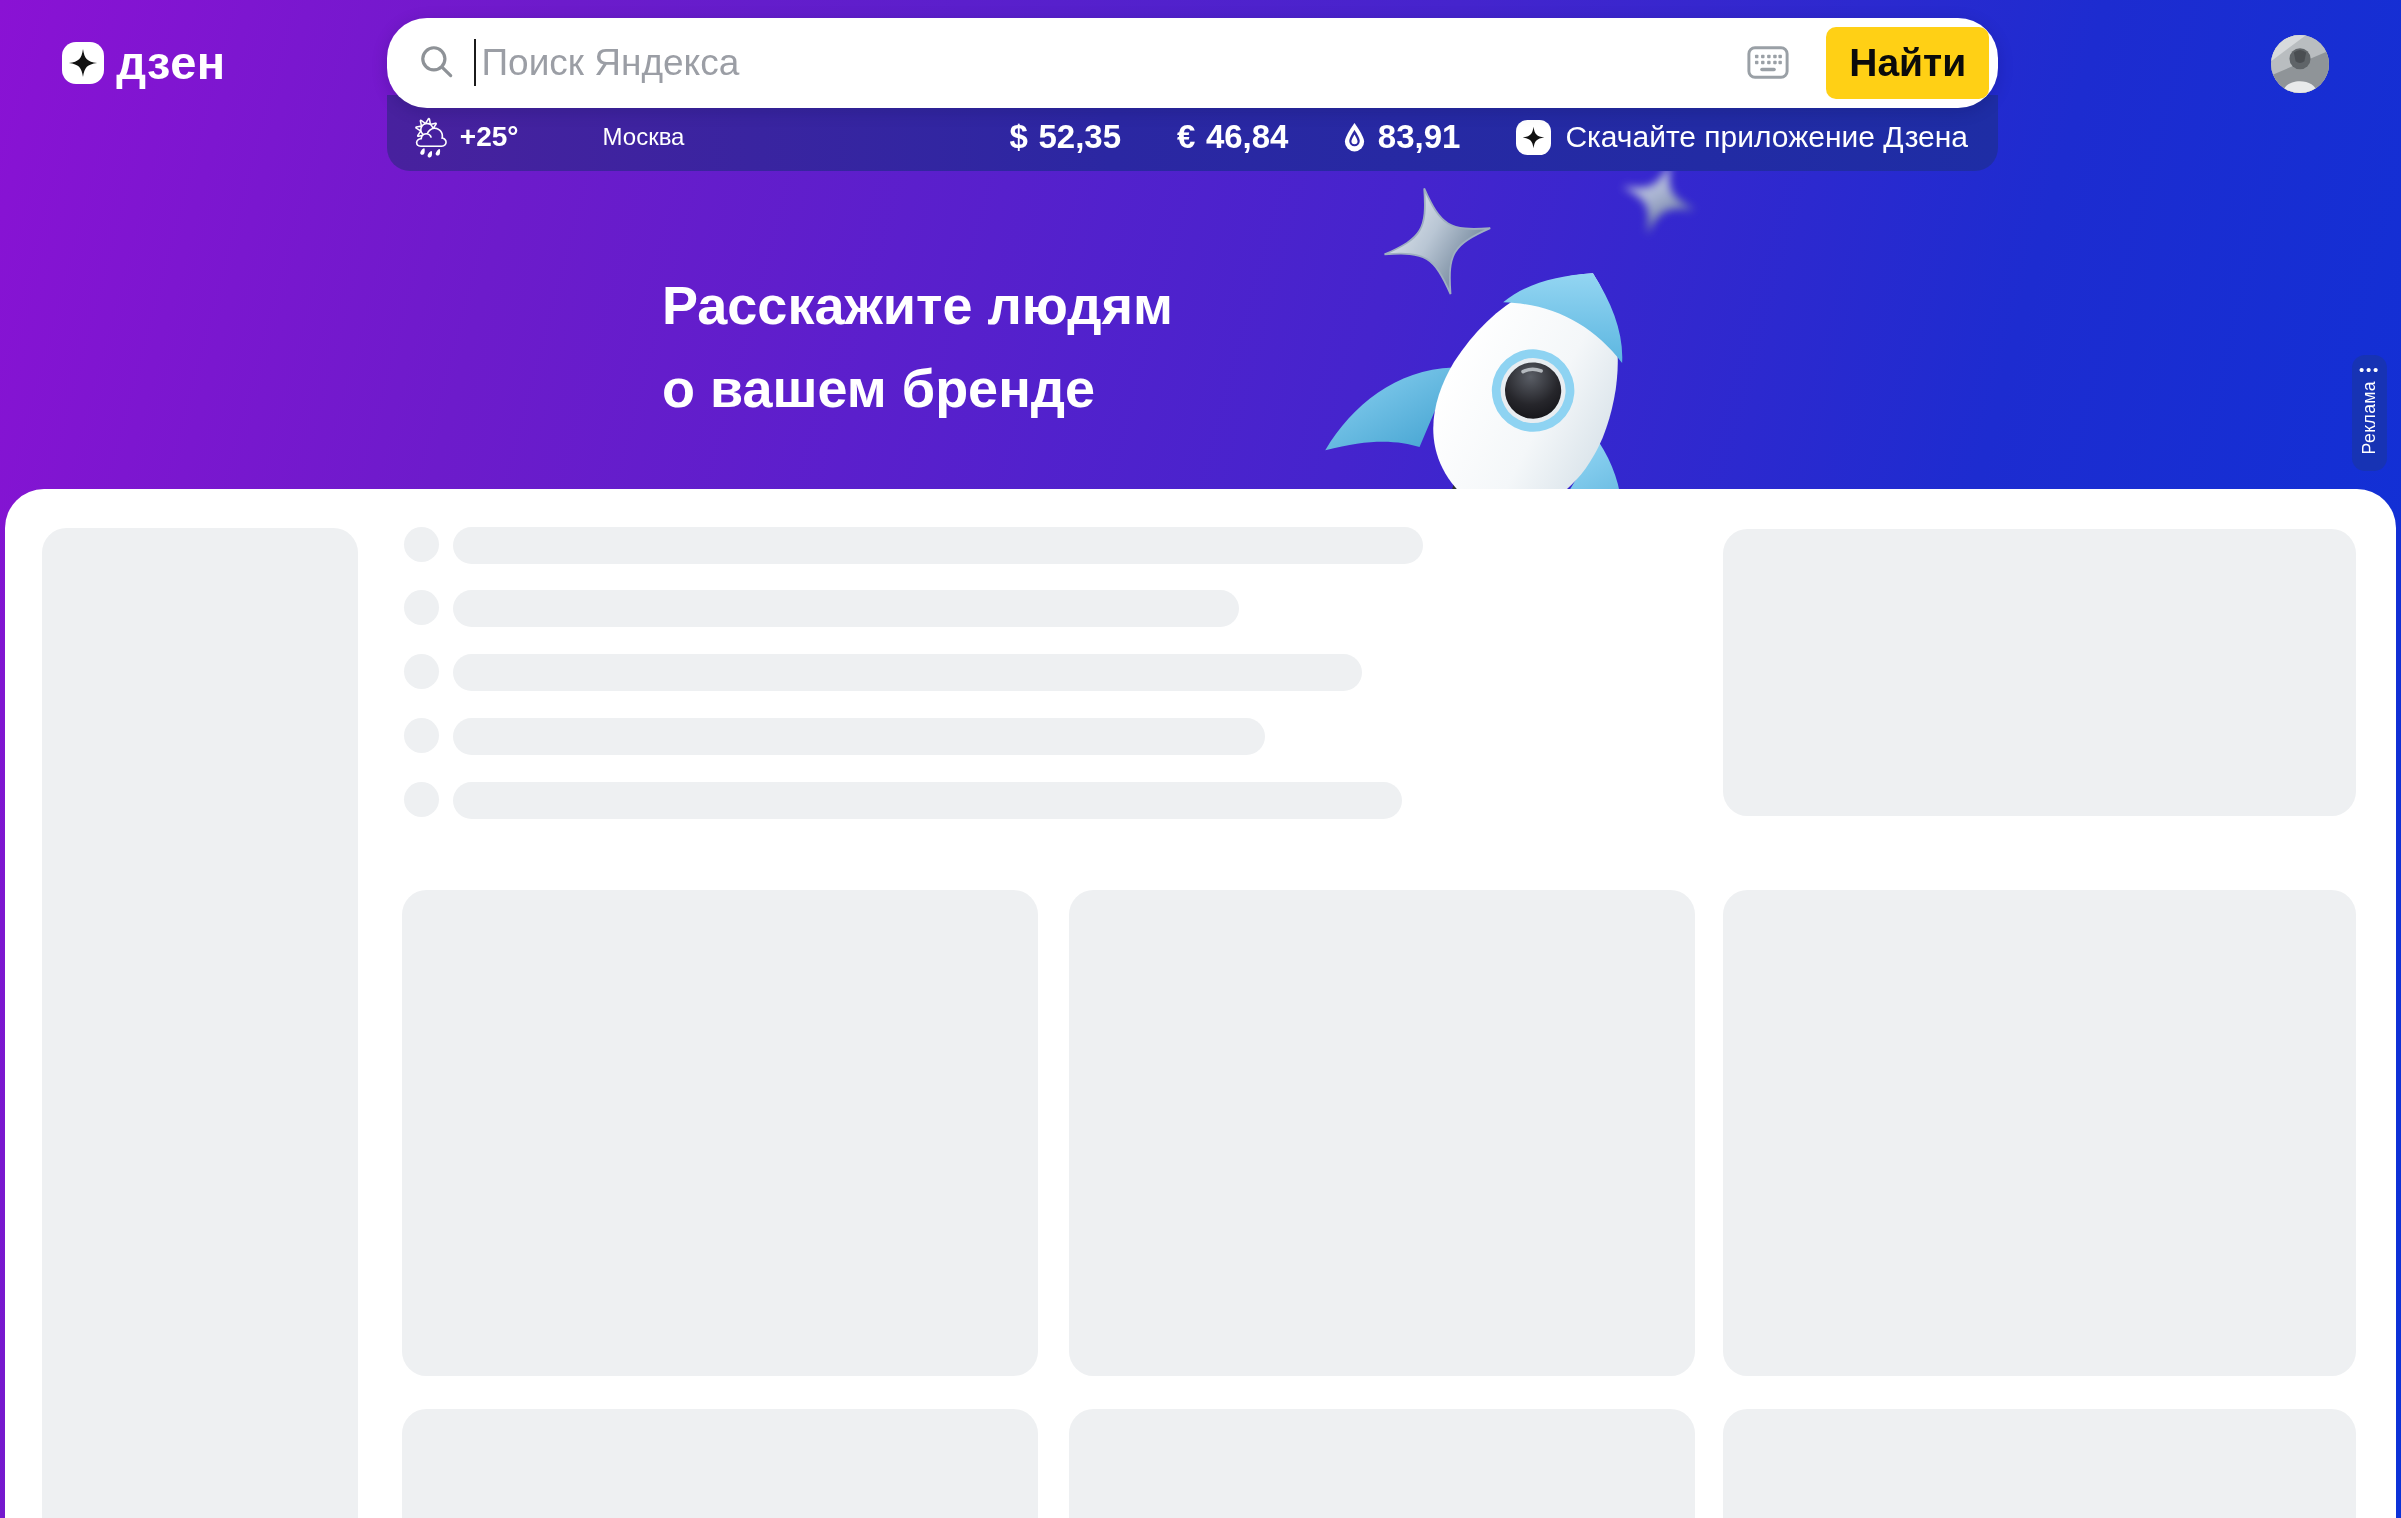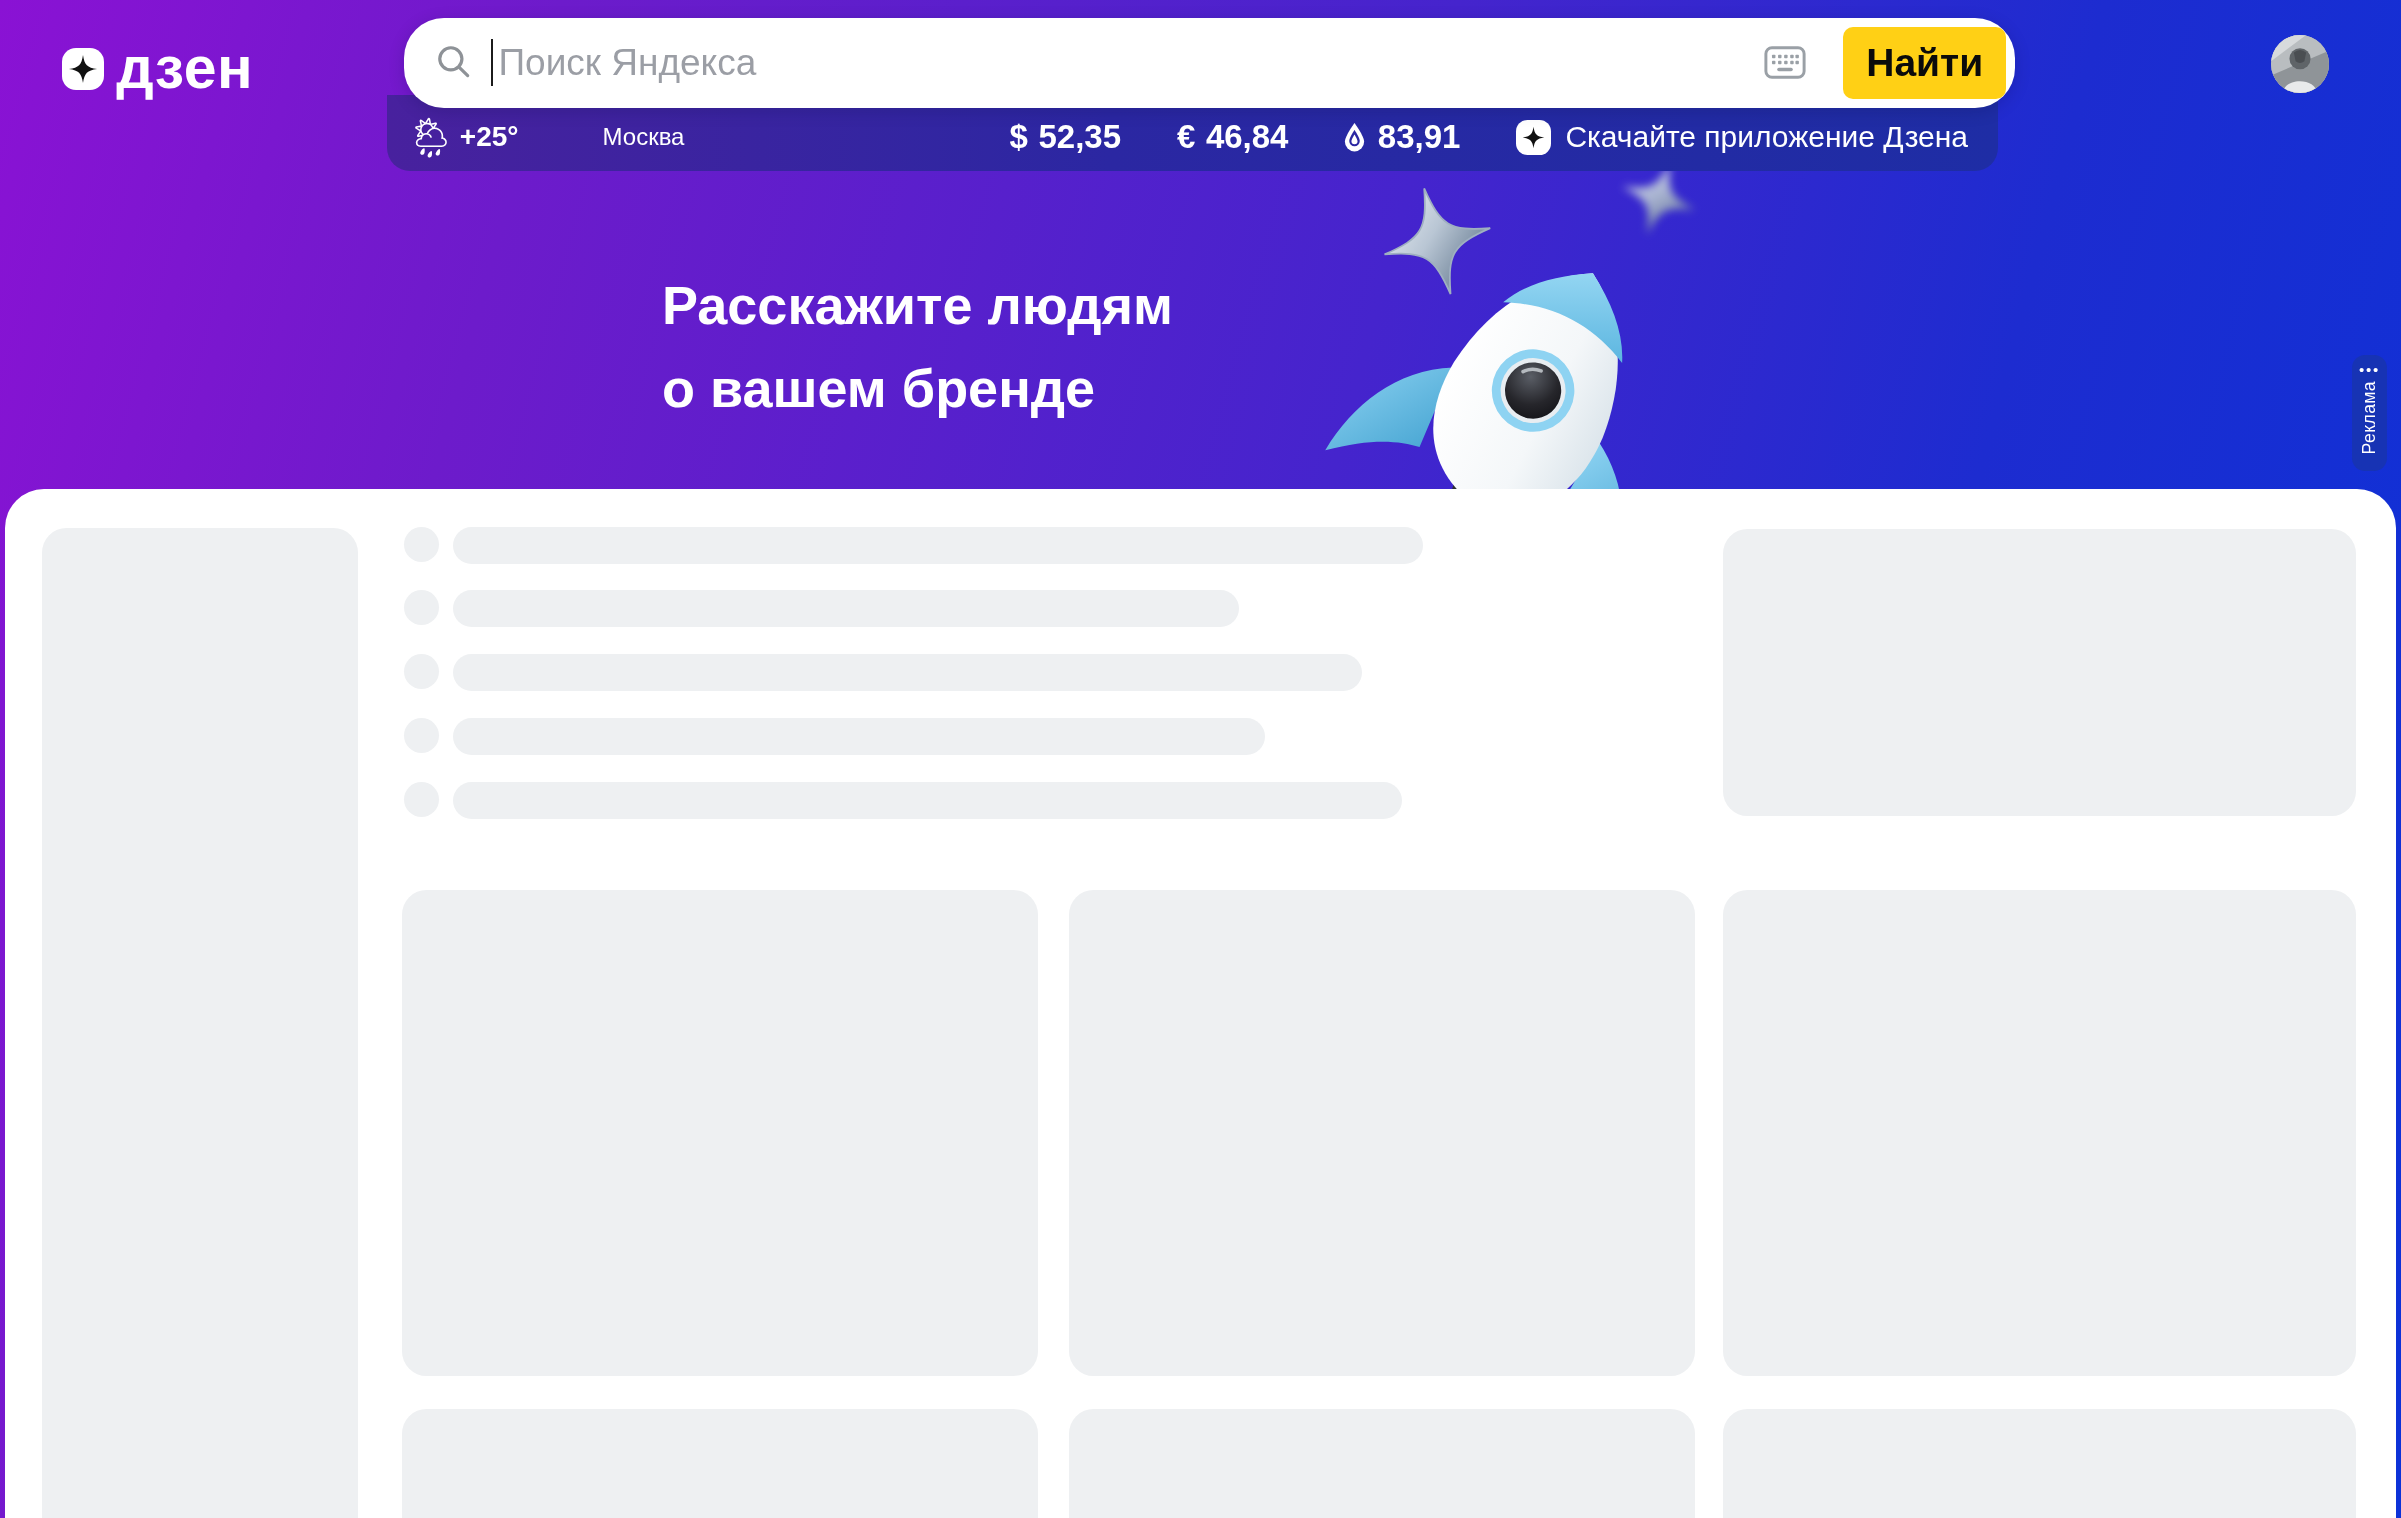--- a/index.html
+++ b/index.html
@@ -13,23 +13,23 @@
     --ad-badge-bg:#1733b4;
   }
   *{margin:0;padding:0;box-sizing:border-box;}
   body{font-family:"Liberation Sans","DejaVu Sans",sans-serif;background:#000;}
   .screen{position:relative;width:2401px;height:1519px;overflow:hidden;
     background:linear-gradient(105deg,var(--gradient-start) 0%,#6d1bcb 20%,var(--gradient-mid) 52%,#1d2cd0 75%,var(--gradient-end) 100%);}
 
   
   .logo{position:absolute;left:62px;top:39px;display:flex;align-items:center;gap:12.3px;z-index:6;cursor:pointer;}
   .logo-squircle{width:42px;height:42px;background:#fff;border-radius:14px;display:flex;align-items:center;justify-content:center;}
-  .logo-text{color:#fff;font-size:59px;font-weight:700;letter-spacing:0.4px;line-height:1;}
-
-  .search{position:absolute;left:404px;top:17.6px;width:1611px;height:90px;background:#fff;border-radius:40px;
+  .logo-text{color:#fff;font-size:47px;font-weight:700;letter-spacing:0.4px;line-height:1;}
+
+  .search{position:absolute;left:387px;top:17.6px;width:1611px;height:90px;background:#fff;border-radius:40px;
     display:flex;align-items:center;z-index:5;box-shadow:0 3.5px 16px rgba(10,10,60,.18);}
   .mag-icon{margin-left:30px;flex:0 0 auto;}
   .caret{width:2.6px;height:47px;background:#1b1b1b;margin-left:17.6px;flex:0 0 auto;}
   .search-input{flex:1;border:none;outline:none;background:transparent;font-size:37px;color:#1b1b1b;
     font-family:"Liberation Sans","DejaVu Sans",sans-serif;padding-left:5.3px;min-width:0;}
   .search-input::placeholder{color:#9b9ea5;}
   .kbd-btn{background:none;border:none;margin-right:37px;cursor:pointer;display:flex;align-items:center;flex:0 0 auto;}
   .find-btn{width:163px;height:72px;margin-right:8.8px;flex:0 0 auto;background:var(--accent-yellow);border:none;
     border-radius:10px;font-size:39px;font-weight:600;color:#0b0b0b;cursor:pointer;
     font-family:"Liberation Sans","DejaVu Sans",sans-serif;}

